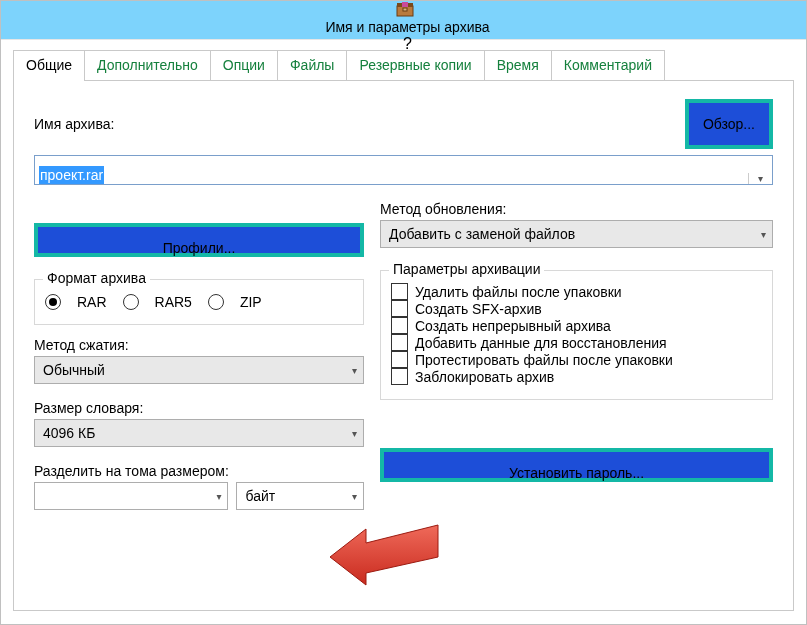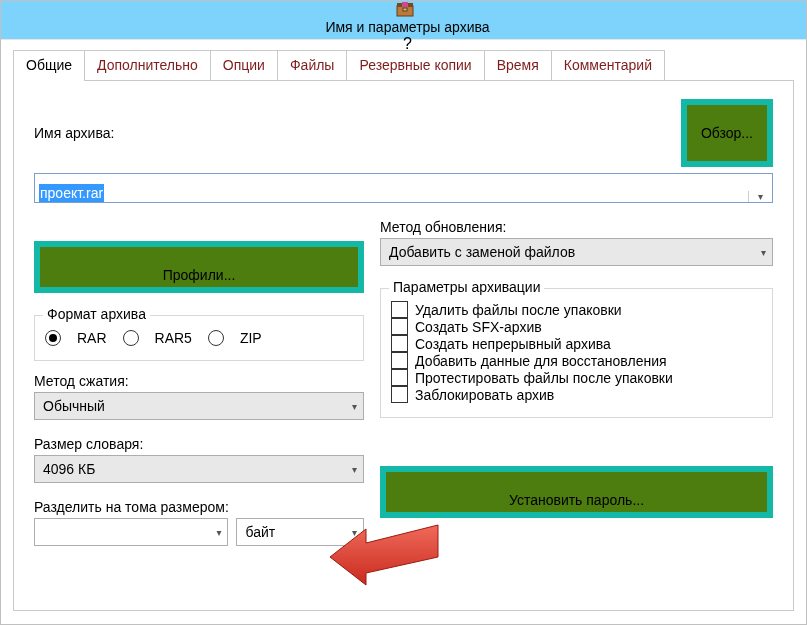--- a/index.html
+++ b/index.html
@@ -64,21 +64,21 @@
     cursor: pointer;
     position: relative;
     margin-right: -1px;
   }
   .tab.active {
     border-top: 1px solid #c9c9c9;
     z-index: 2;
     background: #fff;
   }
   .tab.inactive {
-    color: #7f1d1d;
+    color: #15803d;
   }
   .tab-panel {
     border: 1px solid #c9c9c9;
     margin: 0 12px 12px 12px;
     padding: 18px 20px 24px 20px;
     flex: 1;
     position: relative;
     top: -1px;
     background: #fff;
   }
@@ -88,23 +88,23 @@
   }
   .col-left { width: 330px; }
   .col-right { flex: 1; }
   .row-top {
     display: flex;
     align-items: center;
     margin-bottom: 6px;
   }
   .row-top .lbl { flex: 1; font-size: 14px; }
   .btn {
-    background: #4d7c0f;
-    border: 6px solid #14b8a6;
-    padding: 20px 14px;
+    background: #1d4ed8;
+    border: 4px solid #14b8a6;
+    padding: 13px 14px;
     font-size: 14px;
     font-family: inherit;
     cursor: pointer;
     min-height: 28px;
   }
   .btn-wide { width: 100%; }
   .input-combo {
     display: flex;
     border: 1px solid #7a9fcb;
     height: 30px;

